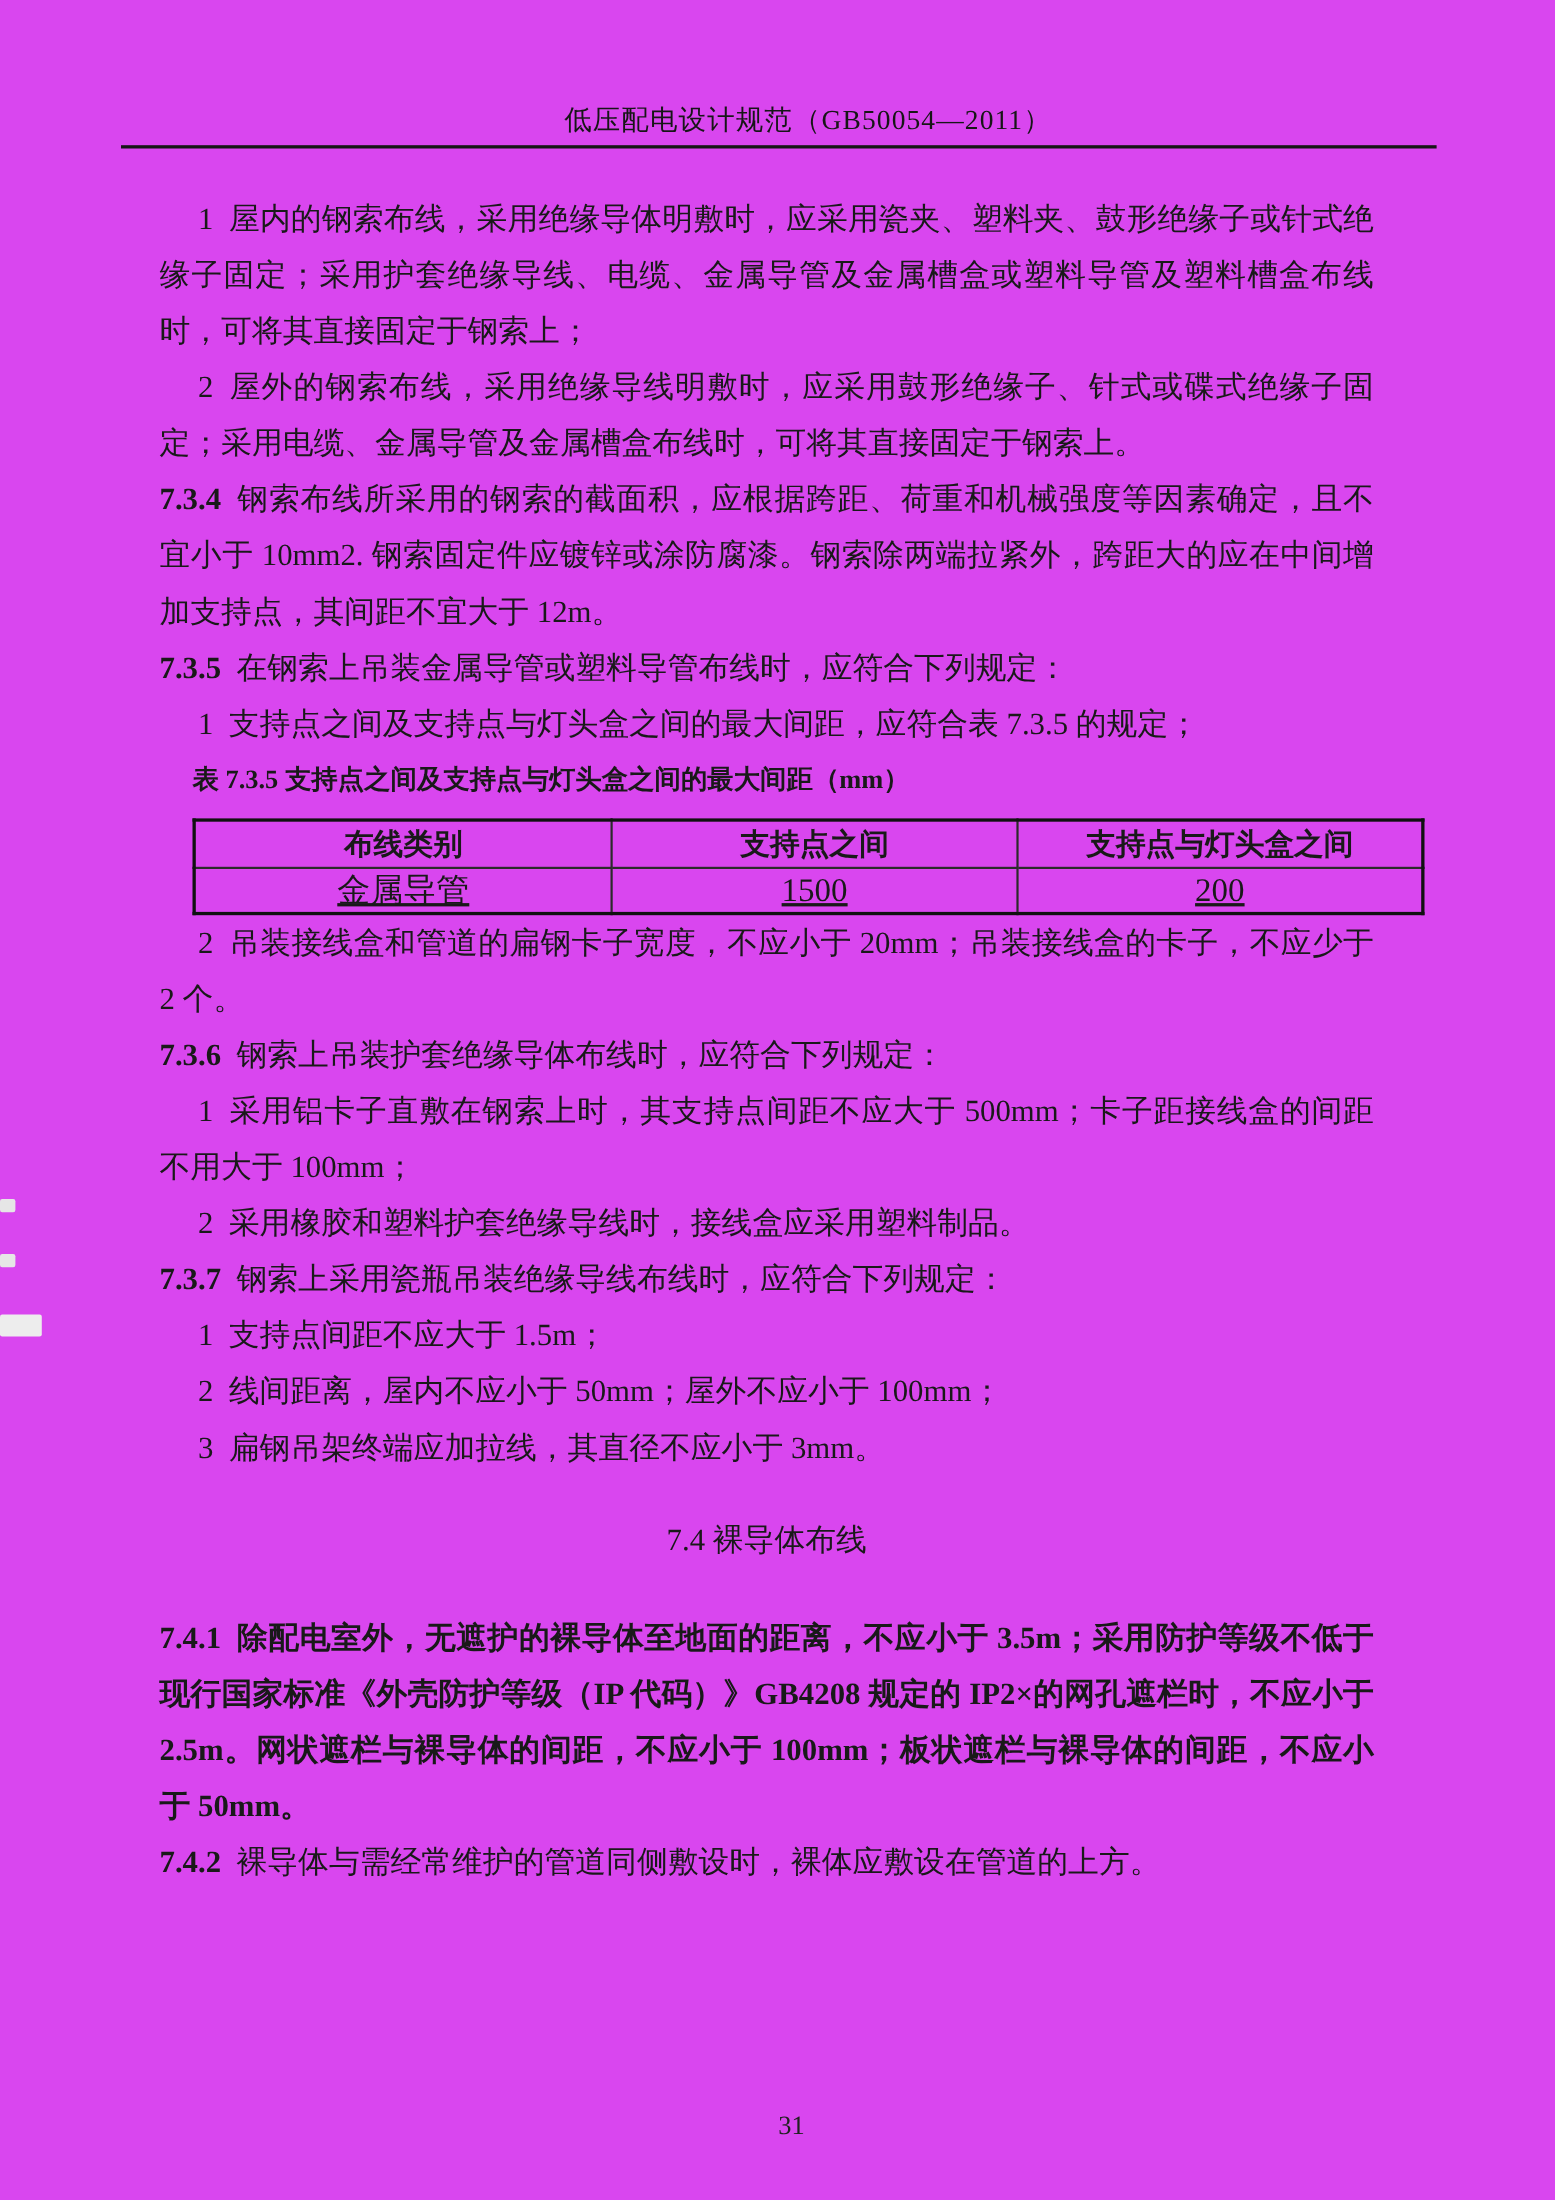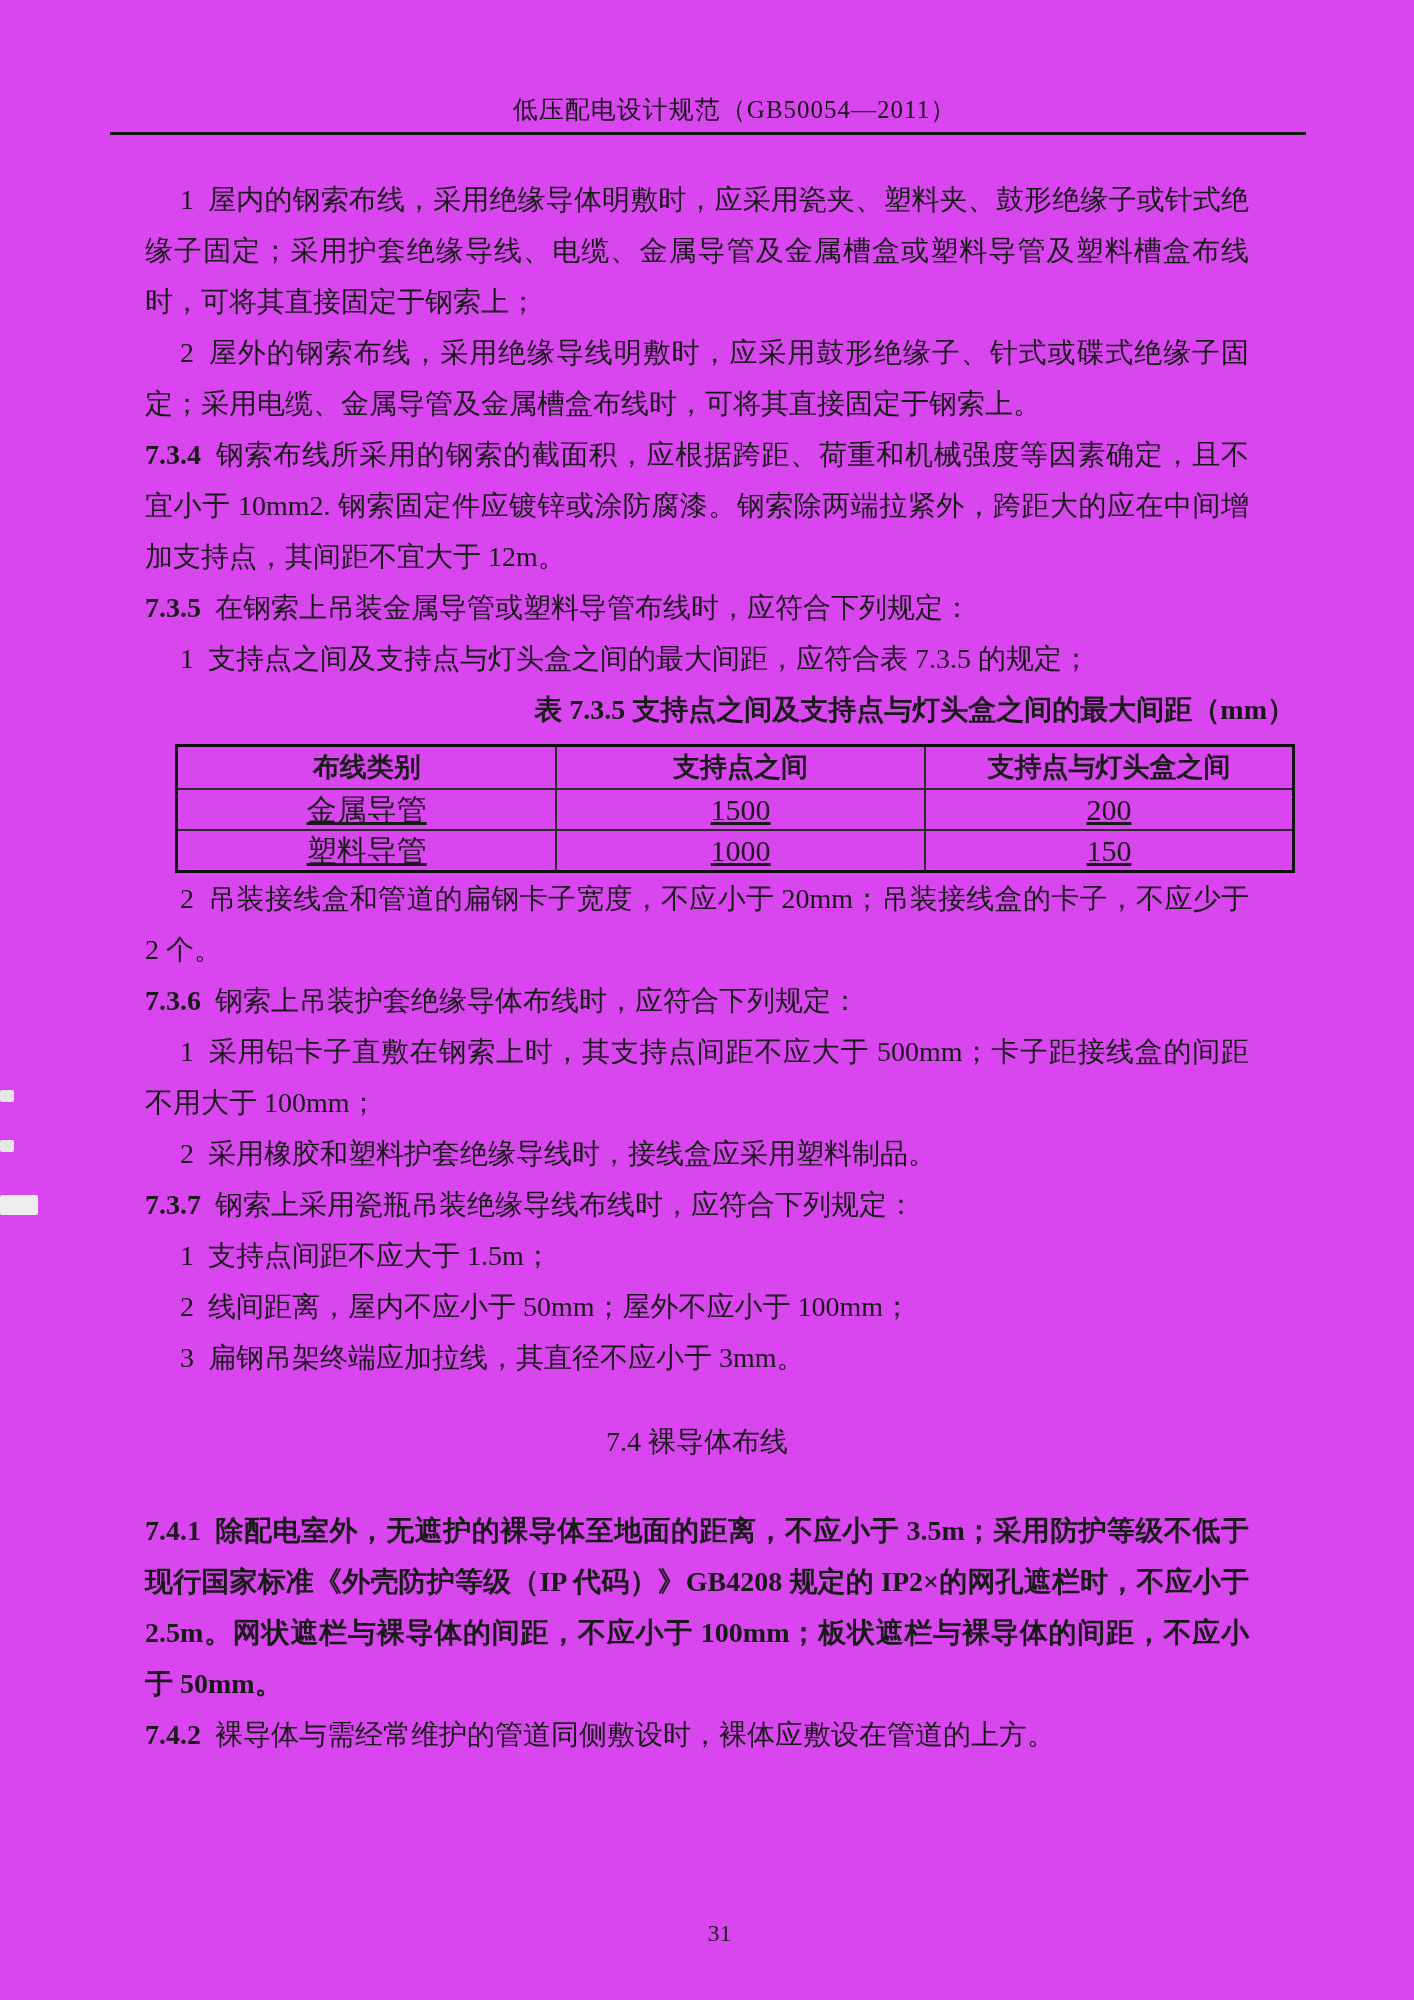--- a/index.html
+++ b/index.html
@@ -36,22 +36,22 @@
   }
   .doc-body p { margin: 0; padding: 0; }
   .para-li { text-indent: 35px; }           
   .num  { margin-right: 14px; }             
   .secnum { font-weight: bold; margin-right: 14px; }  
   .bold-clause { font-weight: bold; }       
 
   
   .table-title {
     width: 1120px; margin-left: 30px;
-    text-align: right; font-weight: bold;
-    font-size: 28px; line-height: 51px;
+    text-align: left; font-weight: bold;
+    font-size: 24px; line-height: 51px;
   }
   table.tbl {
     width: 1120px; margin-left: 30px; margin-top: 9px; margin-bottom: 0;
     border-collapse: collapse;
     border: 3px solid #101010;
     table-layout: fixed;
   }
   table.tbl th, table.tbl td {
     border: 2px solid #2b2b2b;
     text-align: center; vertical-align: middle;
@@ -118,25 +118,20 @@
           <th>支持点之间</th>
           <th>支持点与灯头盒之间</th>
         </tr>
       </thead>
       <tbody>
         <tr>
           <td>金属导管</td>
           <td>1500</td>
           <td>200</td>
         </tr>
-        <tr>
-          <td>塑料导管</td>
-          <td>1000</td>
-          <td>150</td>
-        </tr>
       </tbody>
     </table>
 
     <p class="para-li"><span class="num">2</span><span>吊装接线盒和管道的扁钢卡子宽度，不应小于 20mm；吊装接线盒的卡子，不应少于 2 个。</span></p>
 
     <p><span class="secnum">7.3.6</span><span>钢索上吊装护套绝缘导体布线时，应符合下列规定：</span></p>
 
     <p class="para-li"><span class="num">1</span><span>采用铝卡子直敷在钢索上时，其支持点间距不应大于 500mm；卡子距接线盒的间距不用大于 100mm；</span></p>
 
     <p class="para-li"><span class="num">2</span><span>采用橡胶和塑料护套绝缘导线时，接线盒应采用塑料制品。</span></p>

